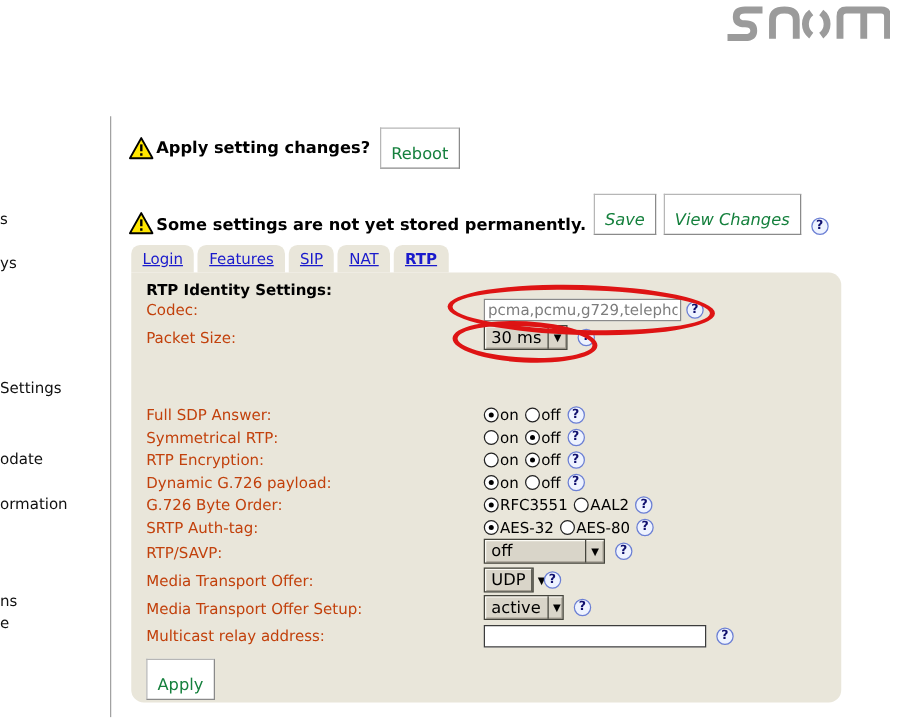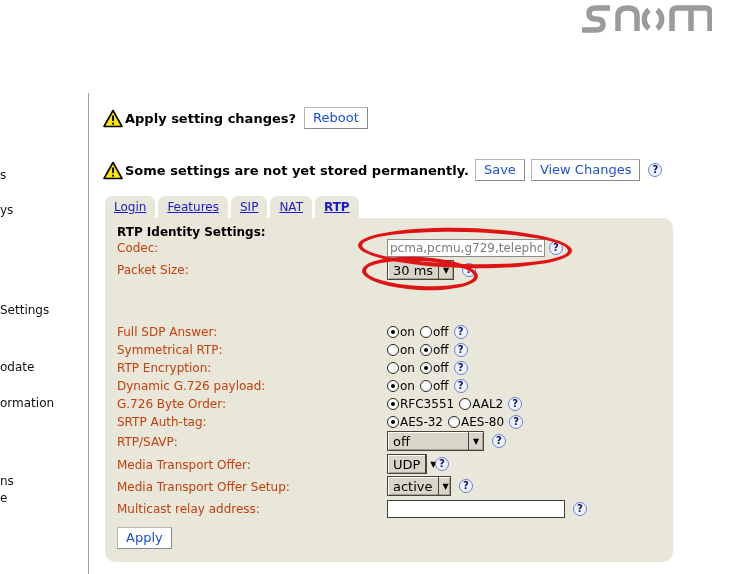--- a/index.html
+++ b/index.html
@@ -21,24 +21,24 @@
   .frag { position: absolute; left: 0; font-size: 12px; color: #101010; white-space: nowrap; }
 
   .vline { position: absolute; left: 88px; top: 93px; width: 1px; height: 481px; background: #a2a2a2; }
 
   .warn-row { position: absolute; display: flex; align-items: center; height: 24px; }
   .warn-icon { flex: 0 0 auto; margin-right: 2px; }
   .warn-text { font-size: 13px; font-weight: bold; white-space: nowrap; }
   .btn {
     background: #fff; border: 1px solid #b6b6b6;
     border-right-color: #8a8a8a; border-bottom-color: #8a8a8a;
-    font-family: inherit; font-size: 13px; color: #1d4ed8;
-    padding: 2px 8px 3px; cursor: pointer; white-space: nowrap;
-  }
-  .ml6 { margin-left: 6px; } .ml8 { margin-left: 8px; }
+    font-family: inherit; font-size: 13px; color: #15803d;
+    padding: 13px 8px 3px; cursor: pointer; white-space: nowrap;
+  }
+  .ml6 { margin-left: 6px; font-style: italic; } .ml8 { margin-left: 8px; }
 
   .help {
     display: inline-block; width: 14px; height: 14px; flex: 0 0 auto;
     border-radius: 50%; border: 1px solid #6b7fd4; background: #eef3ff;
     color: #10106e; font-size: 10px; font-weight: bold;
     text-align: center; line-height: 12px; cursor: pointer;
   }
 
   .tabs { position: absolute; left: 105px; top: 196px; display: flex; gap: 3px; }
   .tab {
@@ -127,21 +127,21 @@
   <div class="warn-row" style="left:103px; top:106px;">
     <svg class="warn-icon" width="20" height="19" viewBox="0 0 20 19">
       <path d="M10 1.5 L19 17.5 L1 17.5 Z" fill="#ffe600" stroke="#000" stroke-width="1.6" stroke-linejoin="round"></path>
       <rect x="9.1" y="6.5" width="1.9" height="5.5" fill="#000"></rect>
       <rect x="9.1" y="13.6" width="1.9" height="2" fill="#000"></rect>
     </svg>
     <span class="warn-text">Apply setting changes?</span>
     <button class="btn ml8">Reboot</button>
   </div>
 
-  <div class="warn-row" style="left:103px; top:158px;">
+  <div class="warn-row" style="left:103px; top:164px;align-items:flex-end;">
     <svg class="warn-icon" width="20" height="19" viewBox="0 0 20 19">
       <path d="M10 1.5 L19 17.5 L1 17.5 Z" fill="#ffe600" stroke="#000" stroke-width="1.6" stroke-linejoin="round"></path>
       <rect x="9.1" y="6.5" width="1.9" height="5.5" fill="#000"></rect>
       <rect x="9.1" y="13.6" width="1.9" height="2" fill="#000"></rect>
     </svg>
     <span class="warn-text">Some settings are not yet stored permanently.</span>
     <button class="btn ml6">Save</button>
     <button class="btn ml6">View Changes</button>
     <span class="help ml8">?</span>
   </div>

